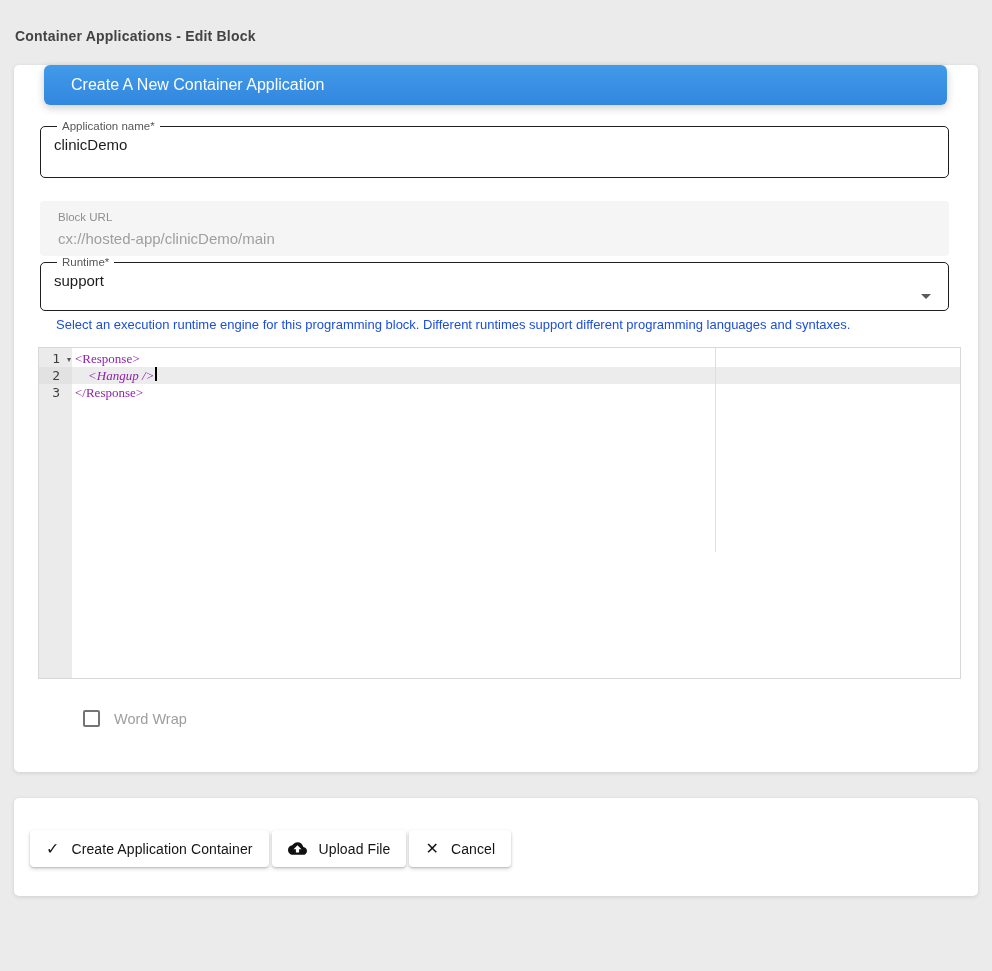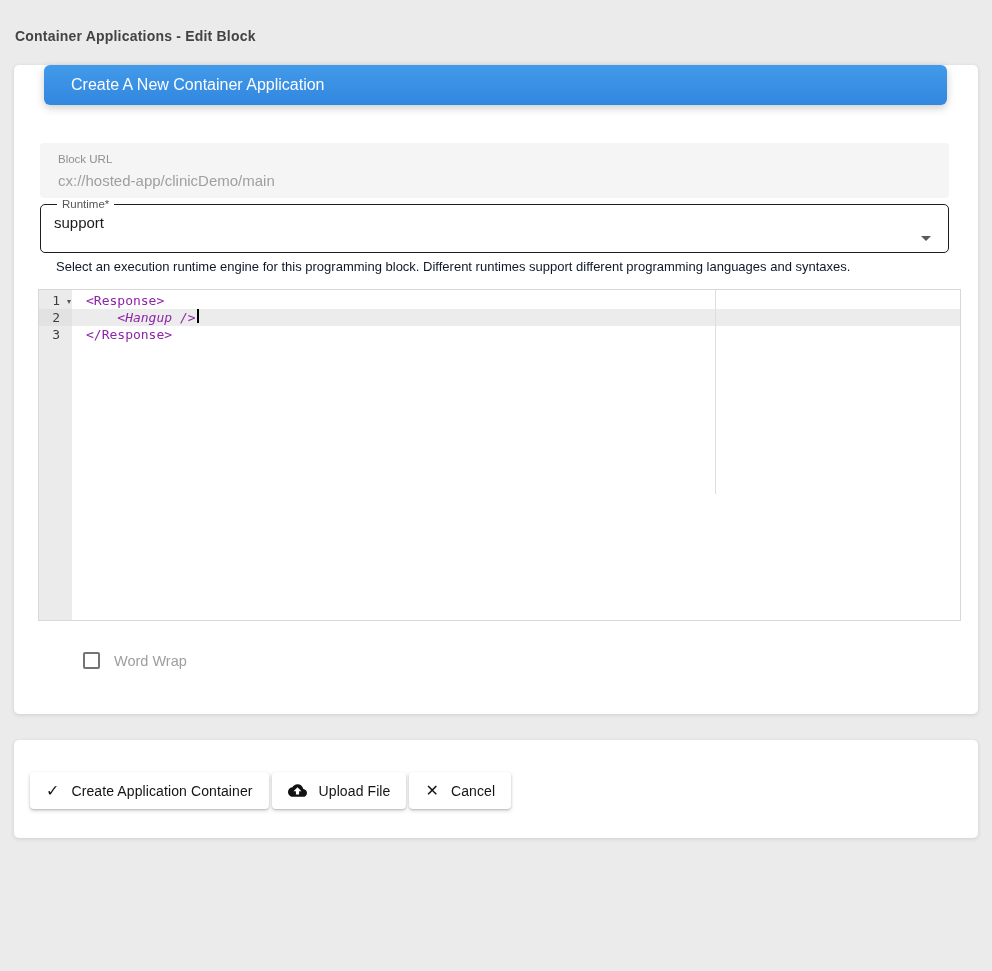--- a/index.html
+++ b/index.html
@@ -63,21 +63,21 @@
     border-top: 5px solid #5a5a5a;
   }
   .filled {
     background: #f5f5f5; border-radius: 4px;
     height: 55px; margin-top: 23px;
     padding: 10px 0 0 18px;
   }
   .filled .flabel { font-size: 11.5px; color: #8f8f8f; }
   .filled .fvalue { font-size: 15px; color: #9f9f9f; margin-top: 7px; }
 
-  .hint { margin: 6px 0 0 16px; font-size: 13px; color: #0f172a; }
+  .hint { margin: 6px 0 0 16px; font-size: 13px; color: #1d4ed8; }
   .code-note { margin: 3px 0 0 -12px; font-size: 14.6px; color: #1f1f1f; }
   .code-note code {
     font-family: "DejaVu Sans Mono", monospace;
     font-size: 13.2px; color: #e7336e;
   }
 
   .editor {
     position: relative;
     margin: 15px -12px 0 -2px;
     height: 332px;
@@ -96,21 +96,21 @@
     position: relative; width: 33px; flex: 0 0 33px;
     text-align: right; padding-right: 12px;
     color: #3e3e3e;
   }
   .line.active .num { background: #e2e2e2; }
   .fold {
     position: absolute; right: 1px; top: 1px;
     font-size: 8px; color: #555;
     font-family: "Liberation Sans", sans-serif;
   }
-  .code { white-space: pre; padding-left: 14px; color: #8e24aa; }
+  .code { white-space: pre; padding-left: 3px; color: #8e24aa; font-family: Liberation Serif, serif; }
   .code.italic { font-style: italic; }
   .cursor { display: inline-block; width: 2px; height: 14px; background: #000; vertical-align: -2px; margin-left: 1px; }
 
   .wordwrap-row { margin-top: 31px; display: flex; align-items: center; padding-left: 43px; }
   .checkbox {
     width: 17px; height: 17px;
     border: 2px solid #747474; border-radius: 2px;
     background: #fff; cursor: pointer;
   }
   .wordwrap-label { margin-left: 14px; font-size: 14.5px; color: #9e9e9e; }
@@ -139,20 +139,24 @@
 
 <div class="page-title">Container Applications - Edit Block</div>
 
 <div class="wrap">
   <div class="header-bar">
     <span>Create A New Container Application</span>
   </div>
 
   <div class="card card1">
 
+    <fieldset class="outlined f-appname">
+      <legend>Application name*</legend>
+      <input class="field-input" type="text" value="clinicDemo" style="">
+    </fieldset>
 
     <div class="filled">
       <div class="flabel">Block URL</div>
       <div class="fvalue">cx://hosted-app/clinicDemo/main</div>
     </div>
 
     <fieldset class="outlined f-runtime">
       <legend>Runtime*</legend>
       <div class="select-value">support</div>
       <span class="select-arrow"></span>

